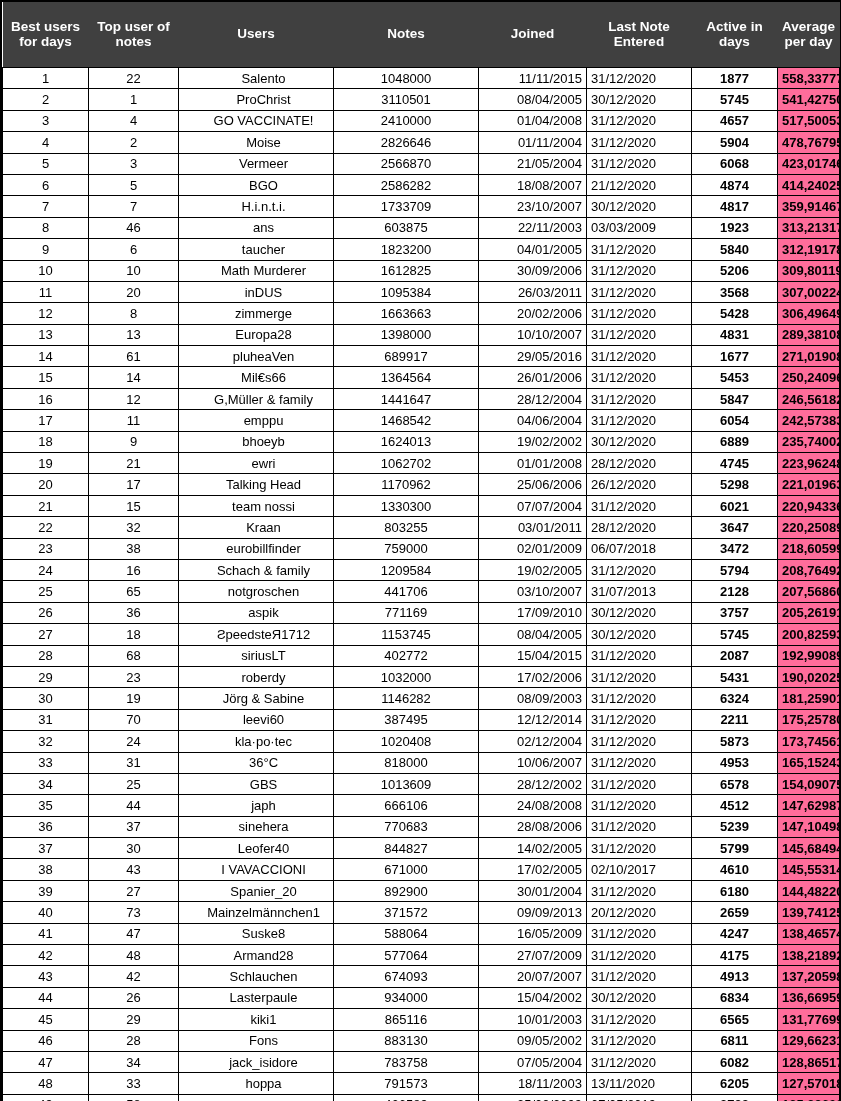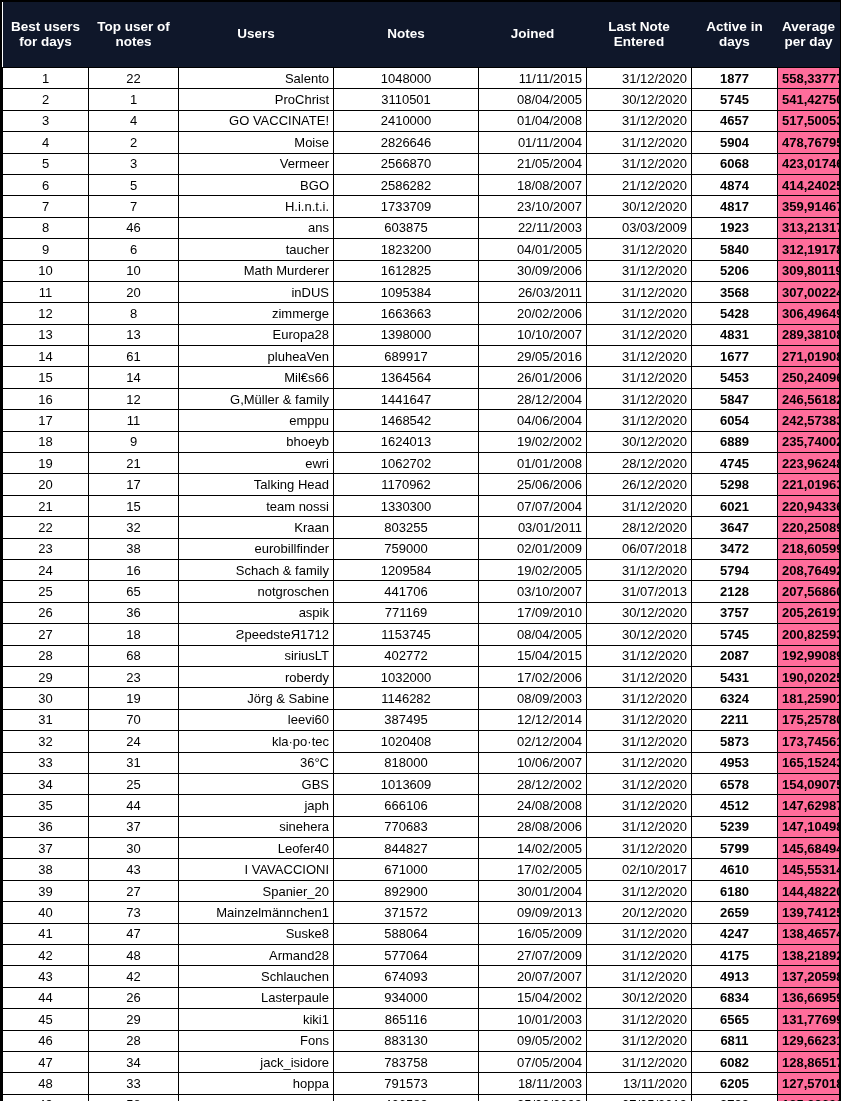--- a/index.html
+++ b/index.html
@@ -24,21 +24,21 @@
     width: 100%;
     height: 100%;
     border-collapse: collapse;
     table-layout: fixed;
   }
   
   thead tr.head-row {
     background: #000000;
   }
   thead th {
-    background: #0f172a;
+    background: #404040;
     color: #ffffff;
     font-weight: bold;
     font-size: 13.5px;
     line-height: 1.12;
     text-align: center;
     vertical-align: middle;
     padding: 3px 2px 4px 2px;
     border: none;
     height: 58px;
   }
@@ -49,24 +49,24 @@
     color: #000000;
     height: 20.4px;
     padding: 0 4px;
     vertical-align: middle;
     white-space: nowrap;
     overflow: hidden;
     background: #ffffff;
   }
   td.c-rank      { text-align: center; }
   td.c-topuser   { text-align: center; }
-  td.c-user      { text-align: right; padding-left: 19px; }
+  td.c-user      { text-align: center; padding-left: 19px; }
   td.c-notes     { text-align: center; }
   td.c-joined    { text-align: right; }
-  td.c-lastnote  { text-align: right; }
+  td.c-lastnote  { text-align: left; }
   td.c-active    { text-align: center; font-weight: bold; }
   td.c-avg {
     text-align: center;
     font-weight: bold;
     background: #FF6D9B;
   }
   
   col.w-rank     { width: 86px; }
   col.w-topuser  { width: 90px; }
   col.w-user     { width: 155px; }

